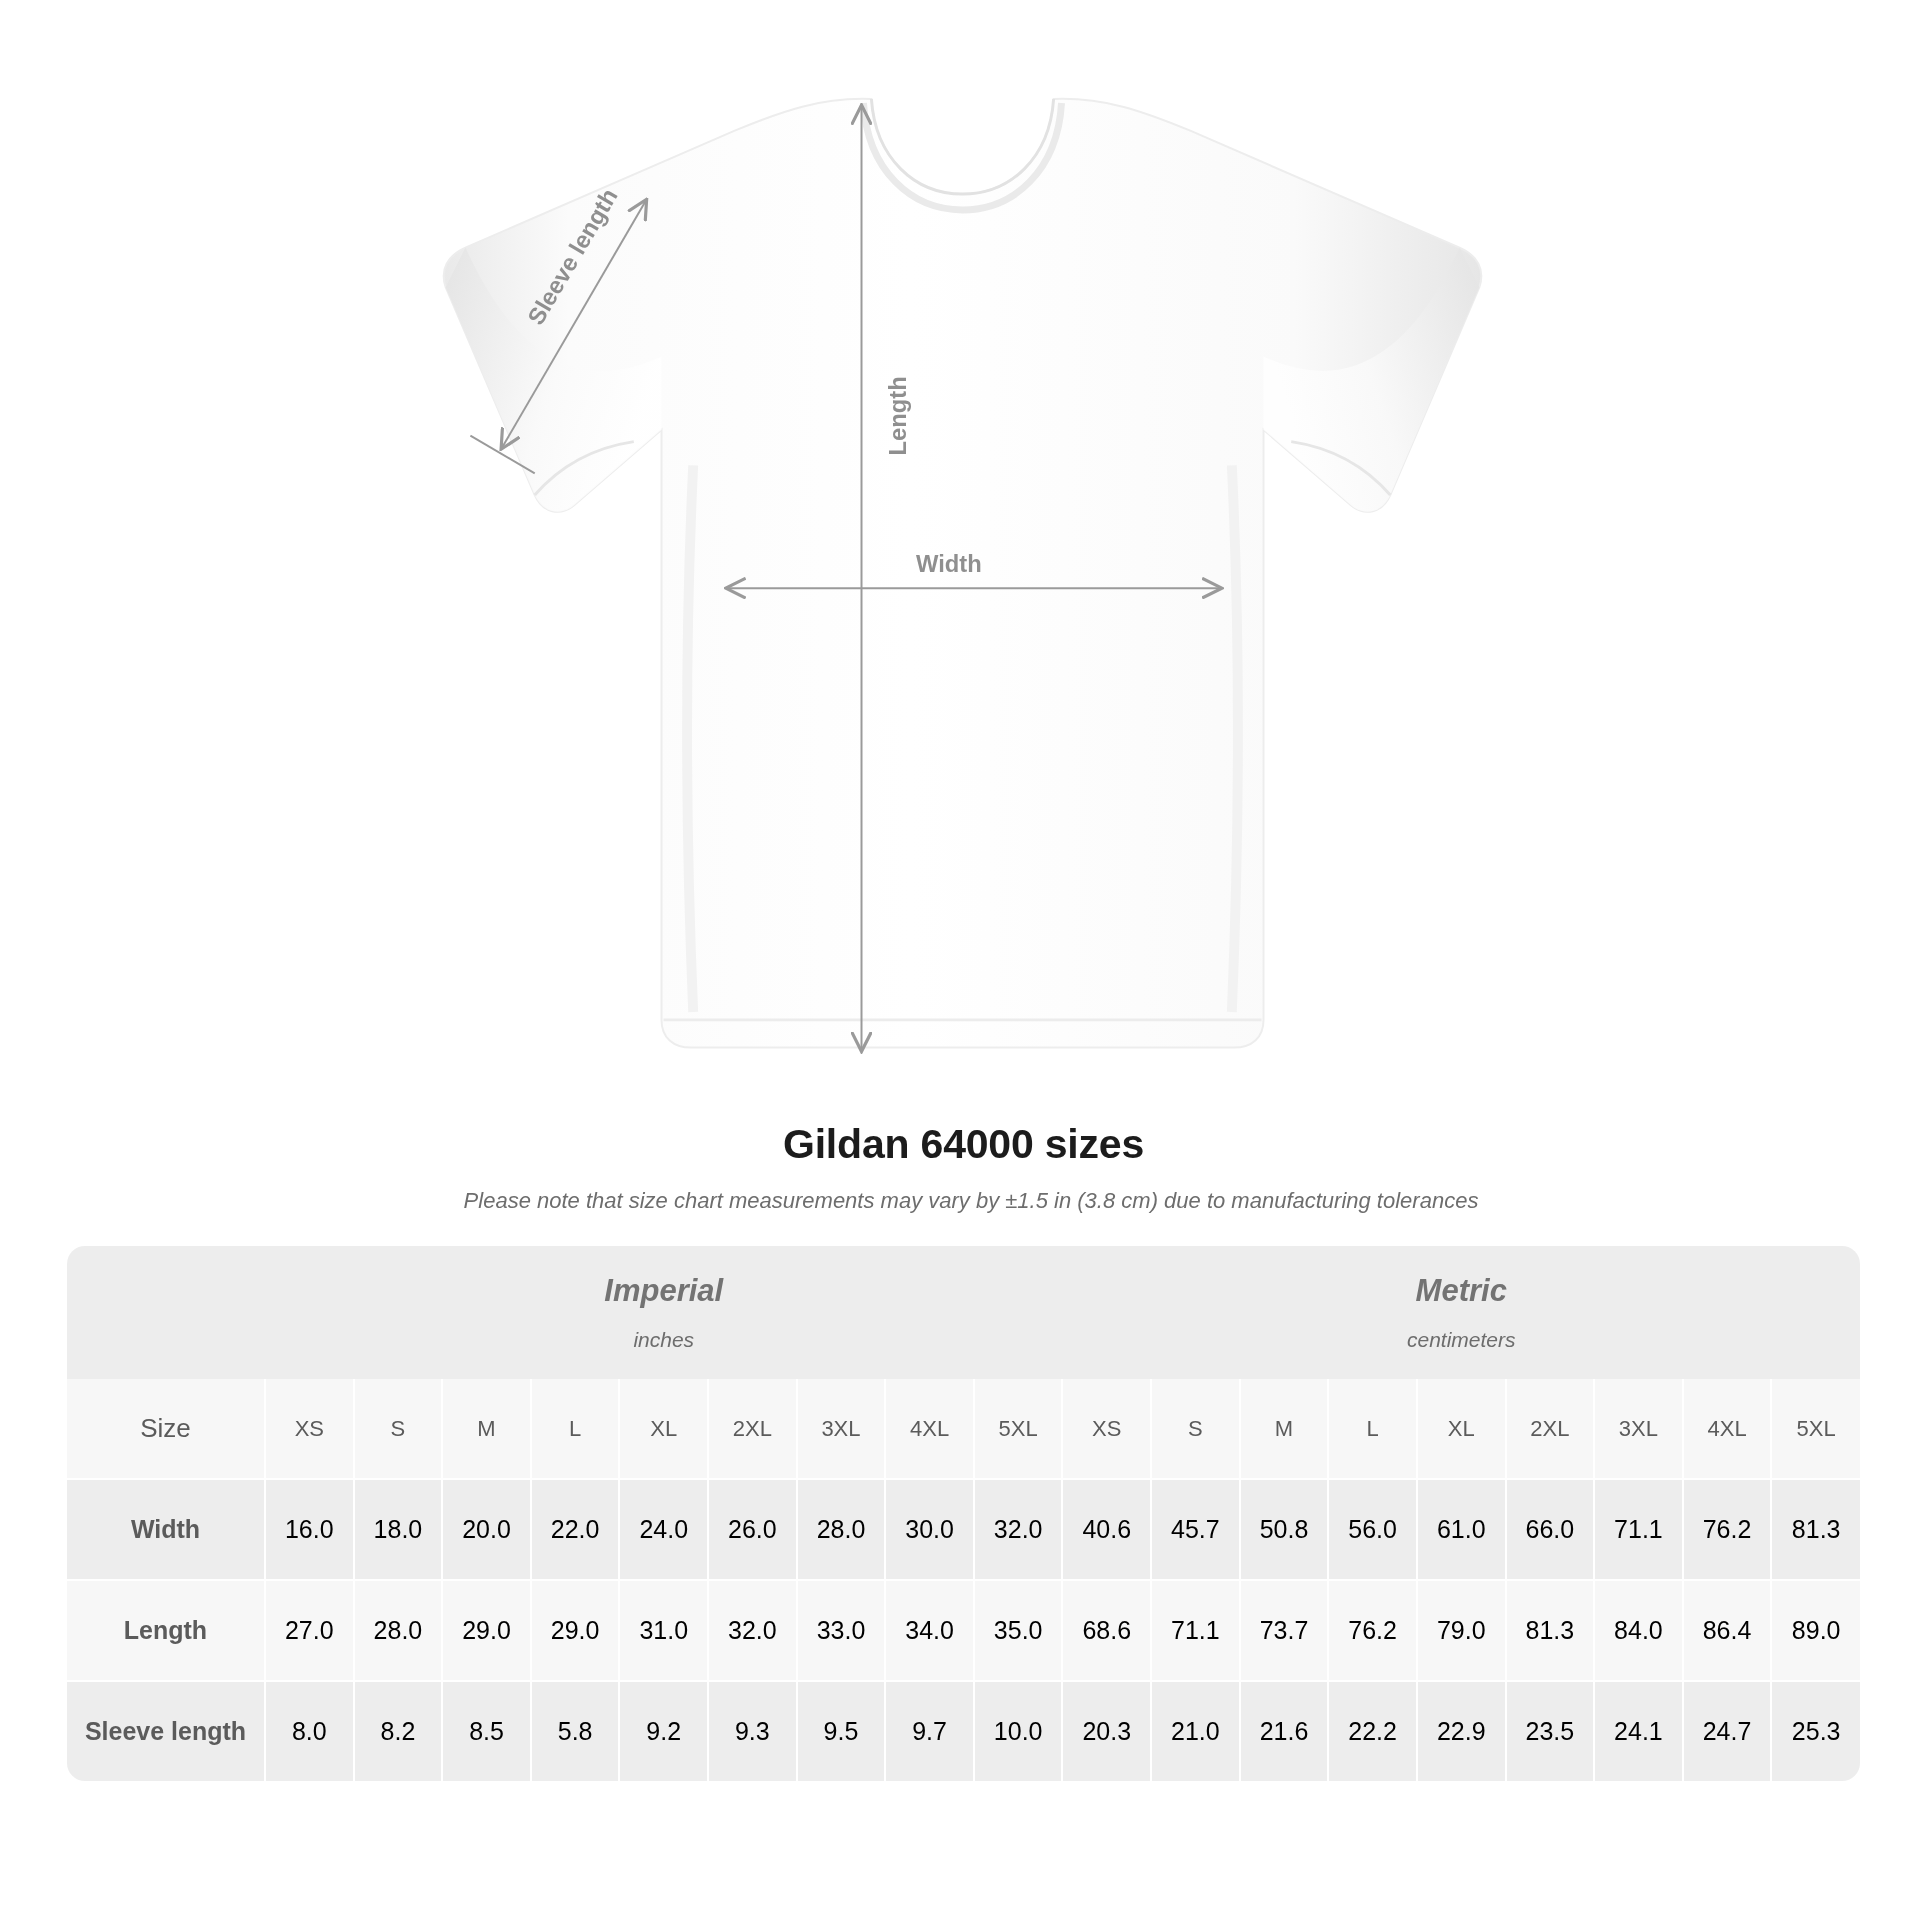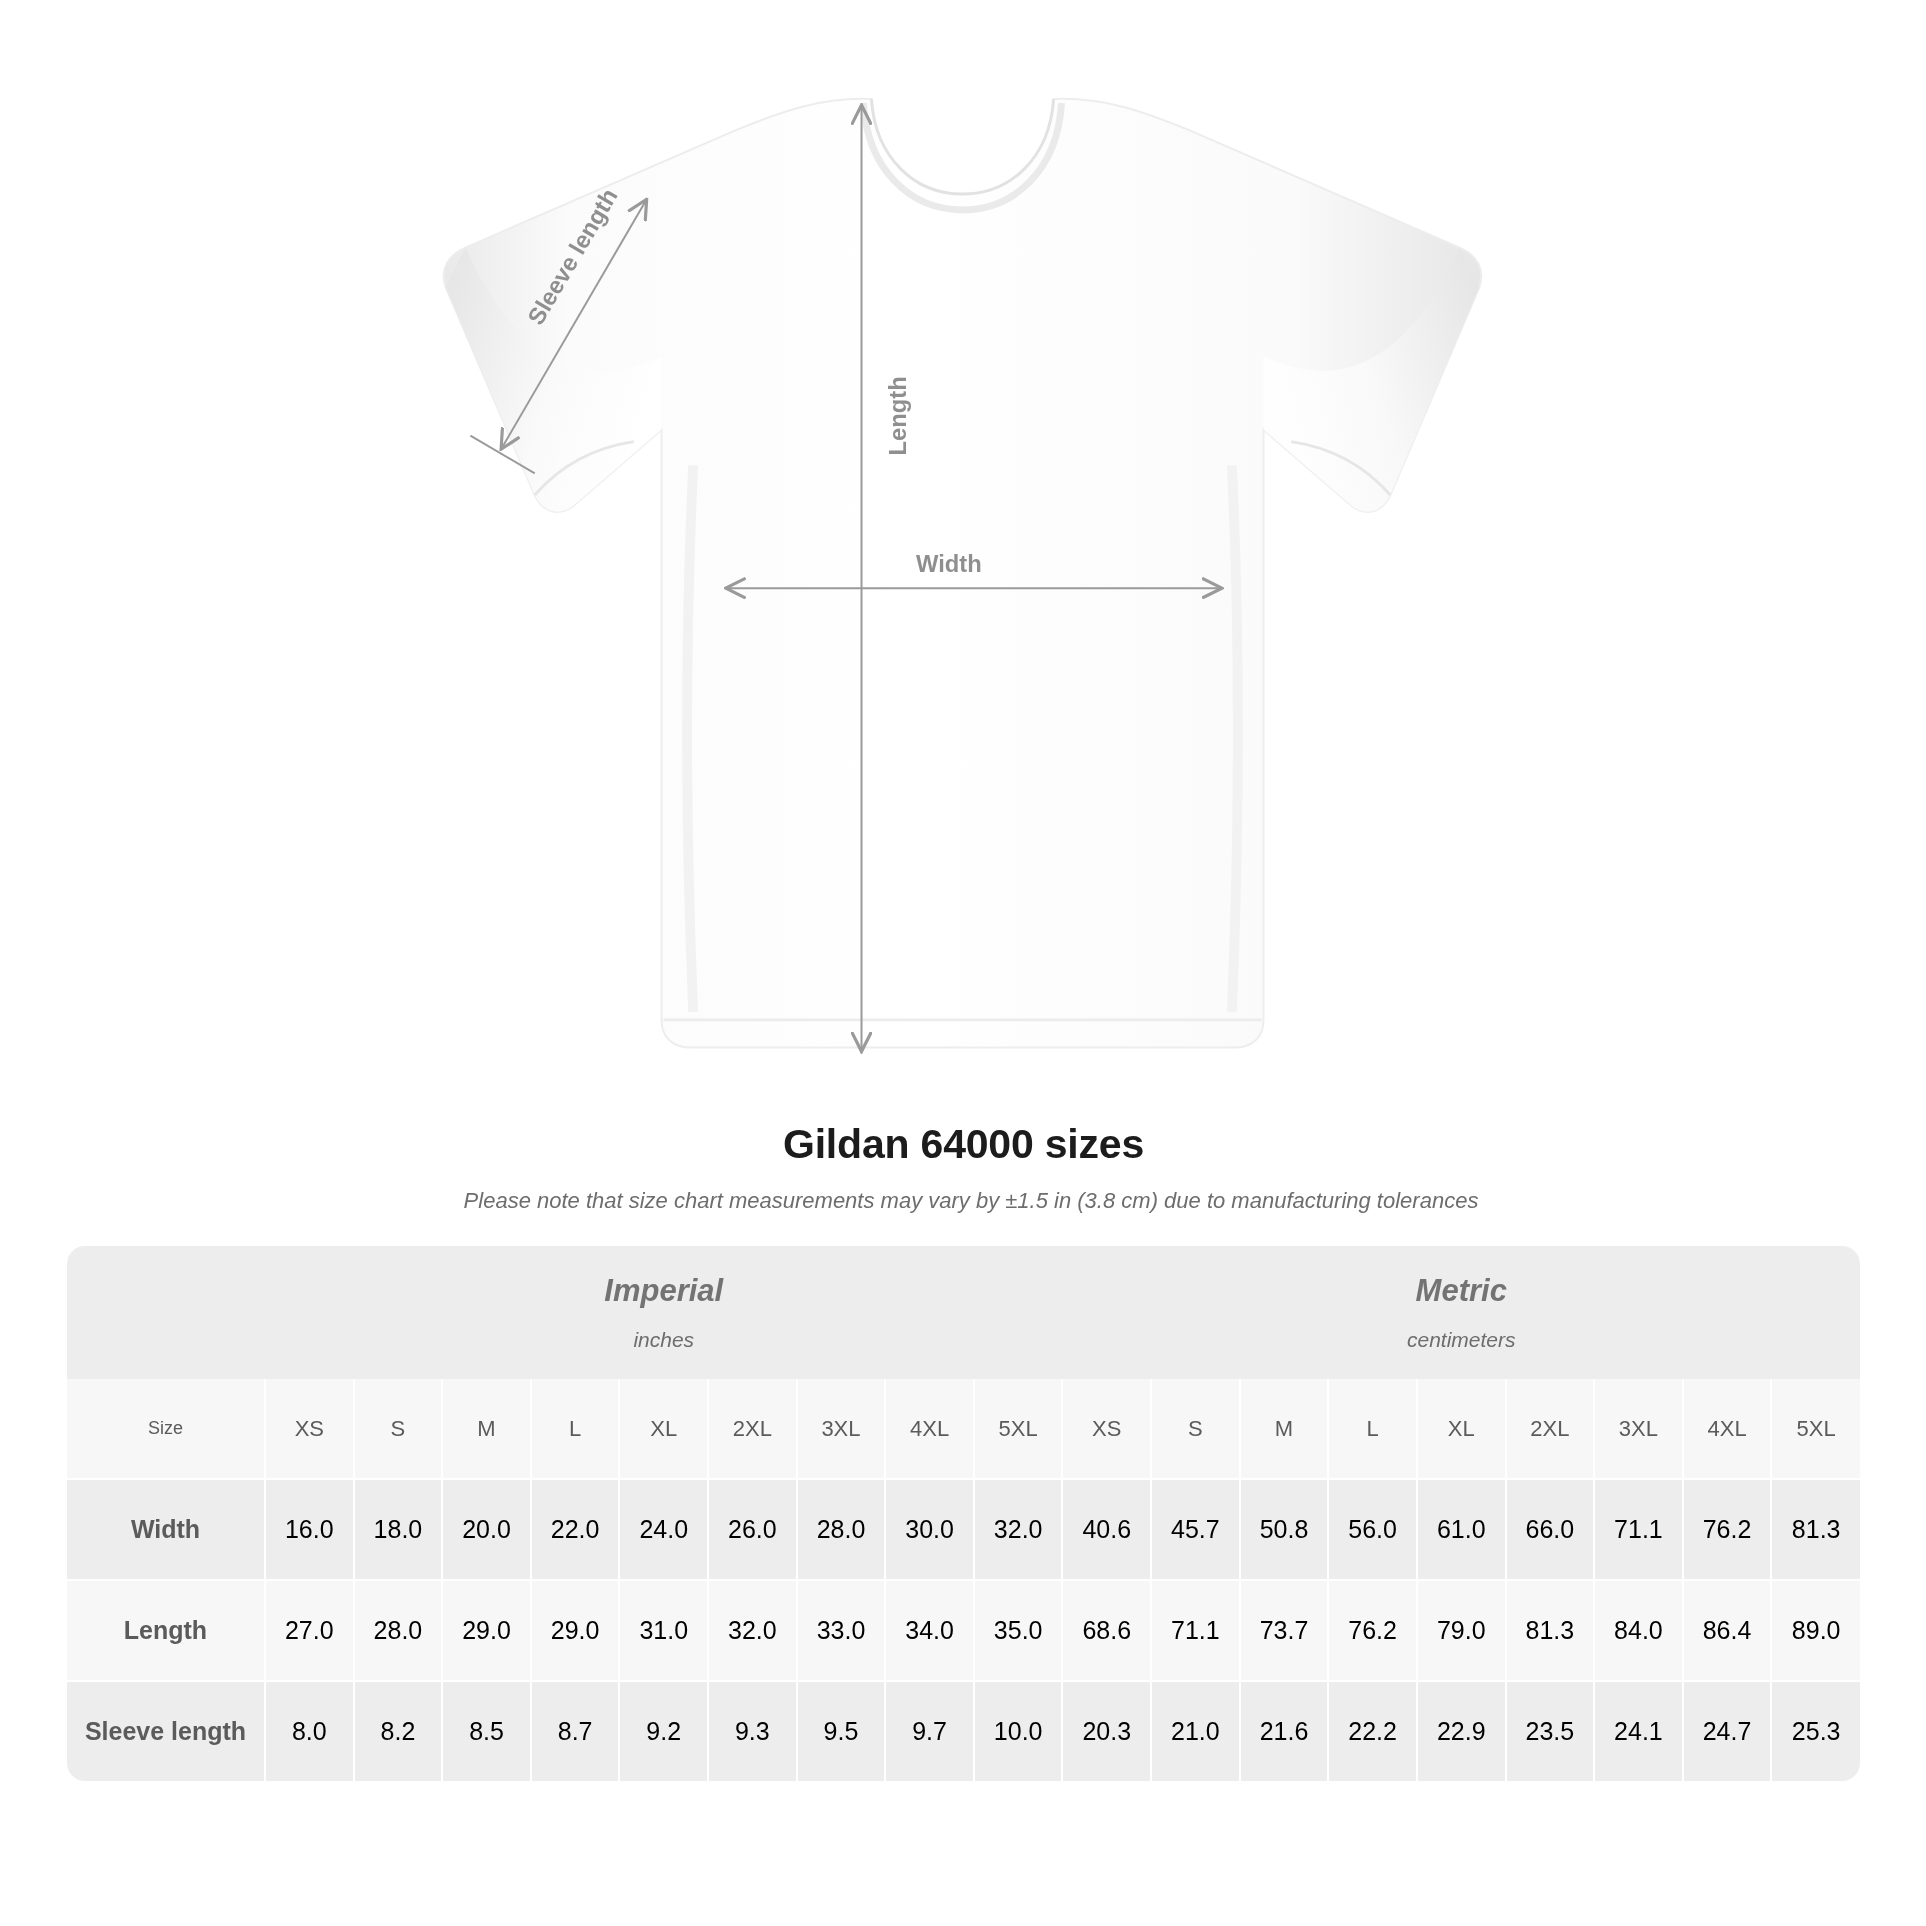--- a/index.html
+++ b/index.html
@@ -90,21 +90,21 @@
 
   
   .size-row td {
     background: #f7f7f7;
     height: 97px;
     font-size: 22px;
     font-weight: bold;
     color: #5b5b5b;
   }
   .size-row td.rowlabel {
-    font-size: 18px;
+    font-size: 26px;
   }
 
   
   .data-row td {
     height: 97px;
     font-size: 25px;
     color: #000000;
   }
   .data-row.odd td { background: #ededed; }
   .data-row.even td { background: #f7f7f7; }
@@ -326,21 +326,21 @@
             <td>81.3</td>
             <td>84.0</td>
             <td>86.4</td>
             <td>89.0</td>
           </tr>
         <tr class="data-row odd" id="row-2">
           <td class="rowlabel">Sleeve length</td>
         <td>8.0</td>
             <td>8.2</td>
             <td>8.5</td>
-            <td>8.7</td>
+            <td>5.8</td>
             <td>9.2</td>
             <td>9.3</td>
             <td>9.5</td>
             <td>9.7</td>
             <td>10.0</td>
             <td>20.3</td>
             <td>21.0</td>
             <td>21.6</td>
             <td>22.2</td>
             <td>22.9</td>

